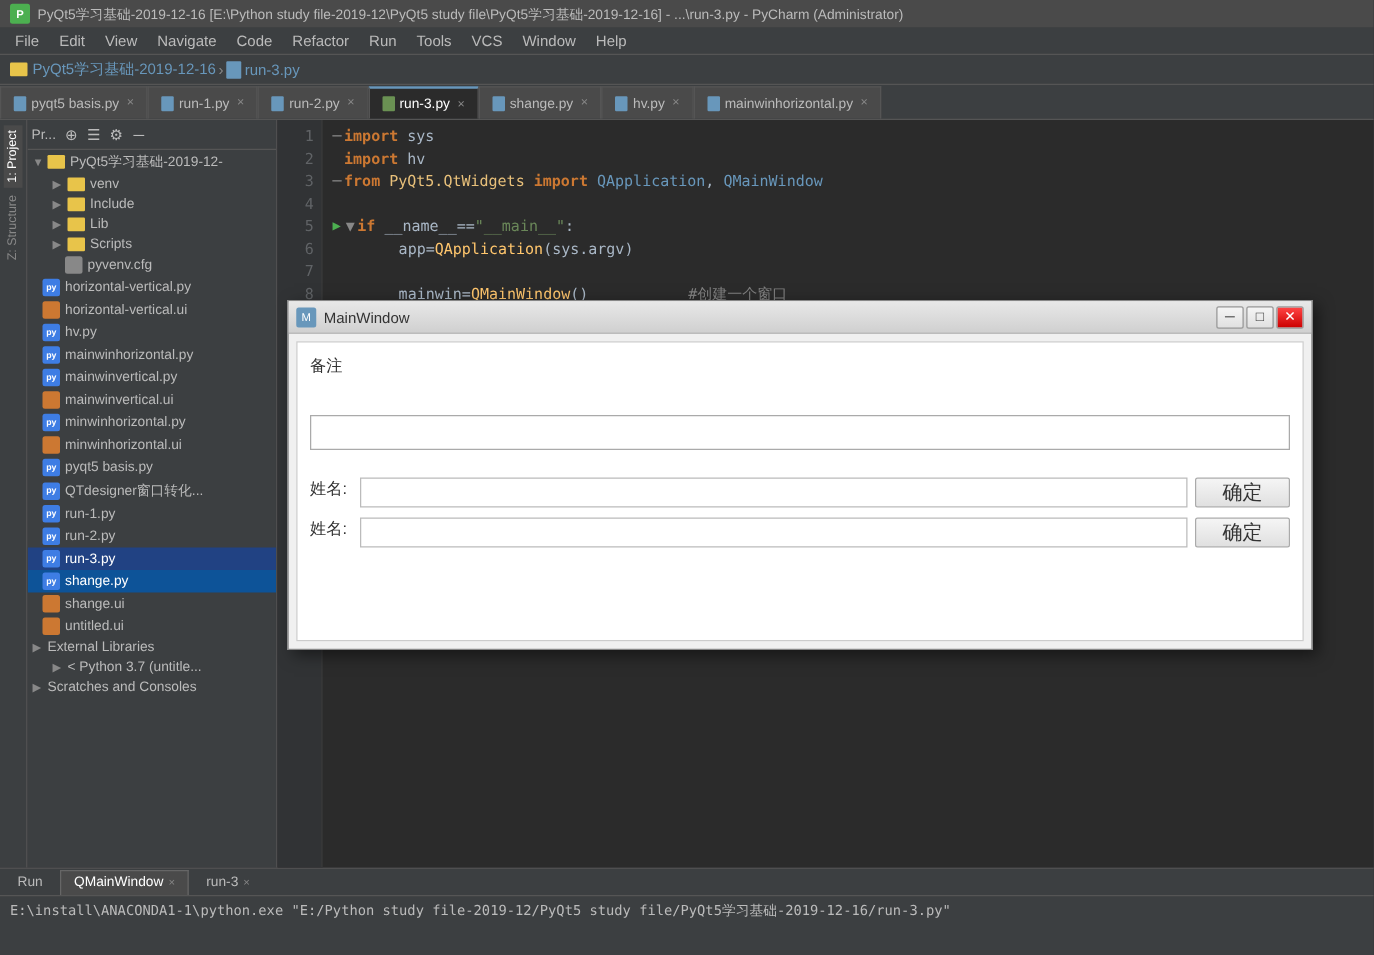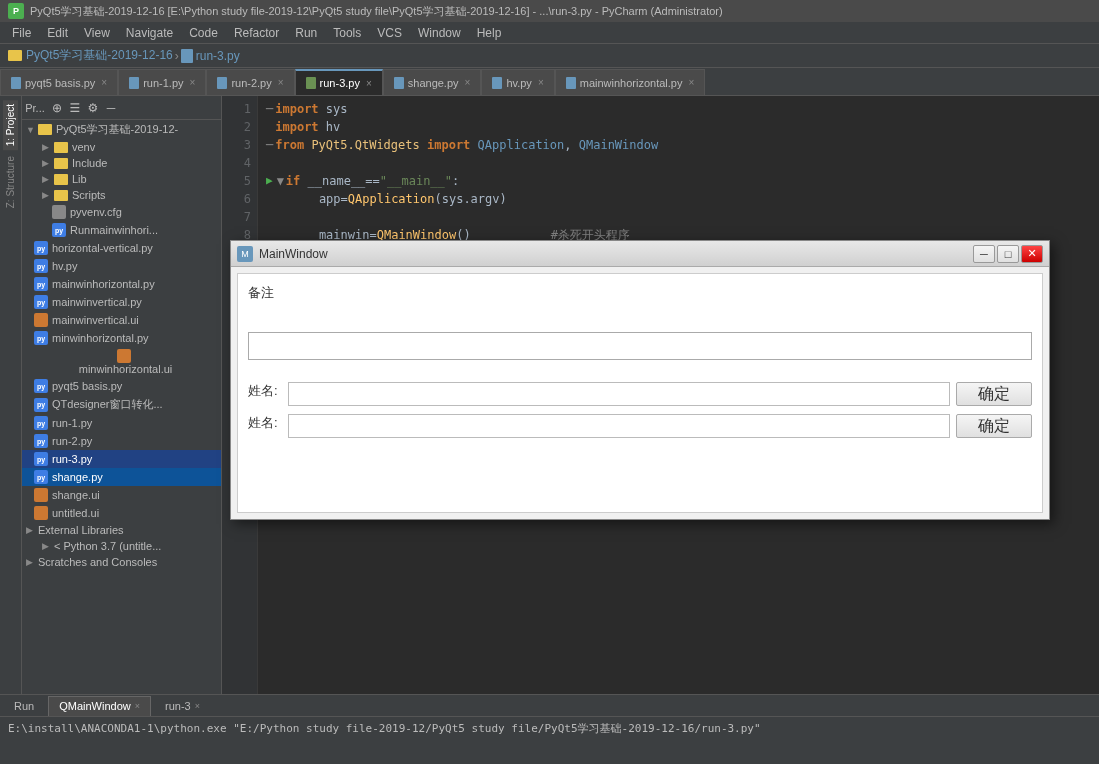--- a/index.html
+++ b/index.html
@@ -527,30 +527,30 @@
         <span class="tree-arrow">▶</span>
         <span class="folder-icon"></span>
         <span>Scripts</span>
       </div>
 
       <div class="tree-item" style="padding-left:30px;">
         <span class="cfg-icon"></span>
         <span>pyvenv.cfg</span>
       </div>
 
-      <div class="tree-item" style="padding-left:30px;">
-        <span class="py-icon">py</span>
-        <span>Runmainwinhori...</span>
-      </div>
 
       <div class="tree-item" style="padding-left:12px;">
         <span class="py-icon">py</span>
         <span>horizontal-vertical.py</span>
       </div>
 
+      <div class="tree-item" style="padding-left:12px;">
+        <span class="ui-icon"></span>
+        <span>horizontal-vertical.ui</span>
+      </div>
 
       <div class="tree-item" style="padding-left:12px;">
         <span class="py-icon">py</span>
         <span>hv.py</span>
       </div>
 
       <div class="tree-item" style="padding-left:12px;">
         <span class="py-icon">py</span>
         <span>mainwinhorizontal.py</span>
       </div>
@@ -563,21 +563,21 @@
       <div class="tree-item" style="padding-left:12px;">
         <span class="ui-icon"></span>
         <span>mainwinvertical.ui</span>
       </div>
 
       <div class="tree-item" style="padding-left:12px;">
         <span class="py-icon">py</span>
         <span>minwinhorizontal.py</span>
       </div>
 
-      <div class="tree-item" style="padding-left:12px;flex-direction:column;">
+      <div class="tree-item" style="padding-left:12px;">
         <span class="ui-icon"></span>
         <span>minwinhorizontal.ui</span>
       </div>
 
       <div class="tree-item" style="padding-left:12px;">
         <span class="py-icon">py</span>
         <span>pyqt5 basis.py</span>
       </div>
 
       <div class="tree-item" style="padding-left:12px;">
@@ -678,21 +678,21 @@
 
         <div class="code-line">
           <span style="width:24px; display:inline-block;">&nbsp;</span>
           <span>    app=</span><span class="fn">QApplication</span><span>(sys.argv)</span>
         </div>
 
         <div class="code-line">&nbsp;</div>
 
         <div class="code-line">
           <span style="width:24px; display:inline-block;">&nbsp;</span>
-          <span>    mainwin=</span><span class="fn">QMainWindow</span><span>()</span><span style="margin-left:80px;" class="comment">#杀死开头程序</span>
+          <span>    mainwin=</span><span class="fn">QMainWindow</span><span>()</span><span style="margin-left:80px;" class="comment">#创建一个窗口</span>
         </div>
 
         <div class="code-line">
           <span style="width:24px; display:inline-block;">&nbsp;</span>
           <span>    ui=hv.</span><span class="fn">Ui_MainWindow</span><span>()</span><span style="margin-left:20px;" class="comment">#创建一个QTdesigner的类</span>
         </div>
 
         <div class="code-line">
           <span style="width:24px; display:inline-block;">&nbsp;</span>
           <span>    ui.</span><span class="fn">setupUi</span><span>(mainwin)</span><span style="margin-left:40px;" class="comment">#将对象直接进行运行设置函数，向主窗口上添加控件</span>

